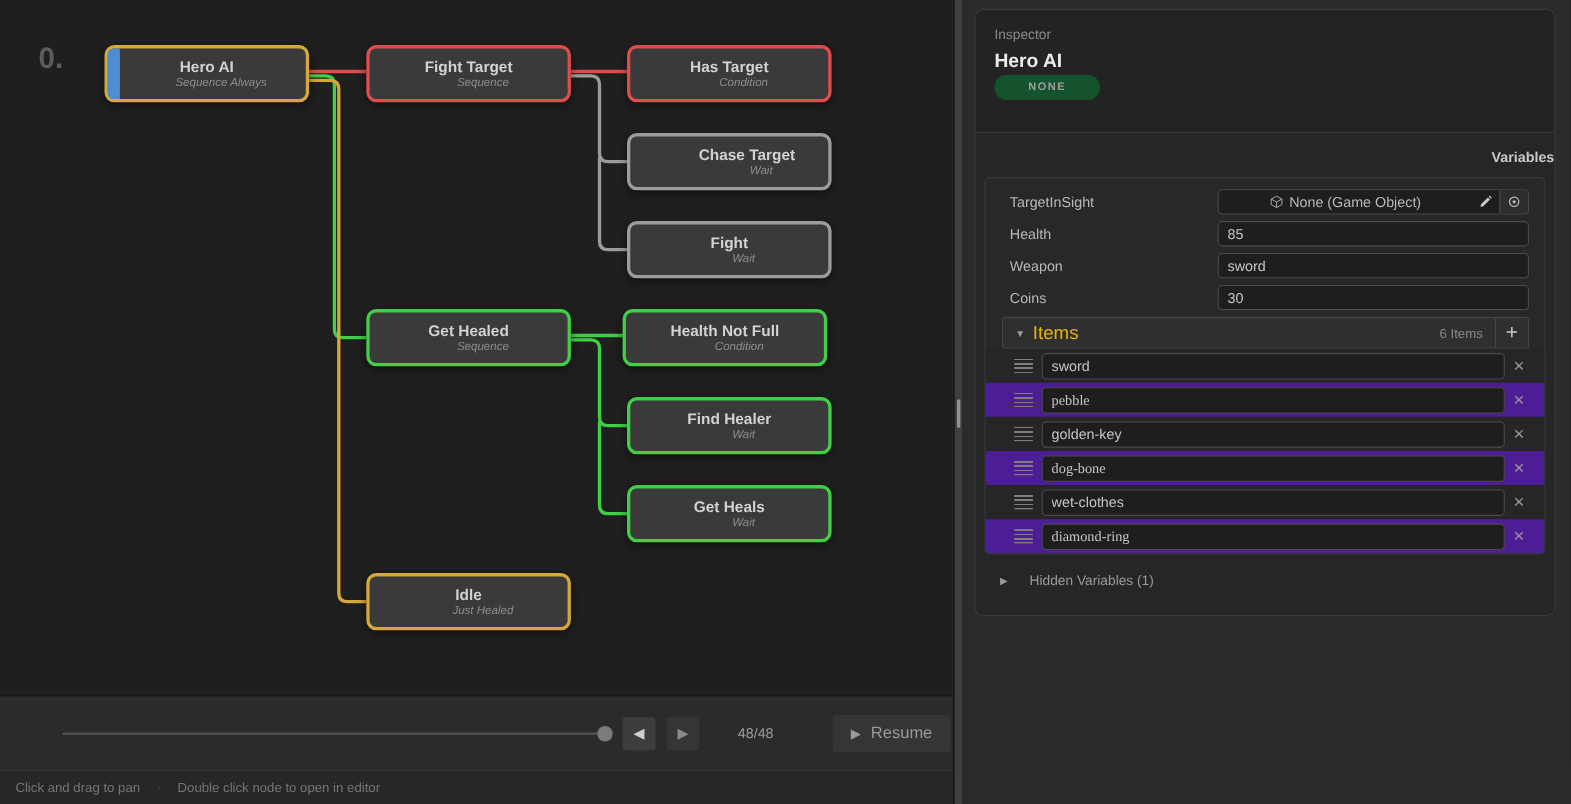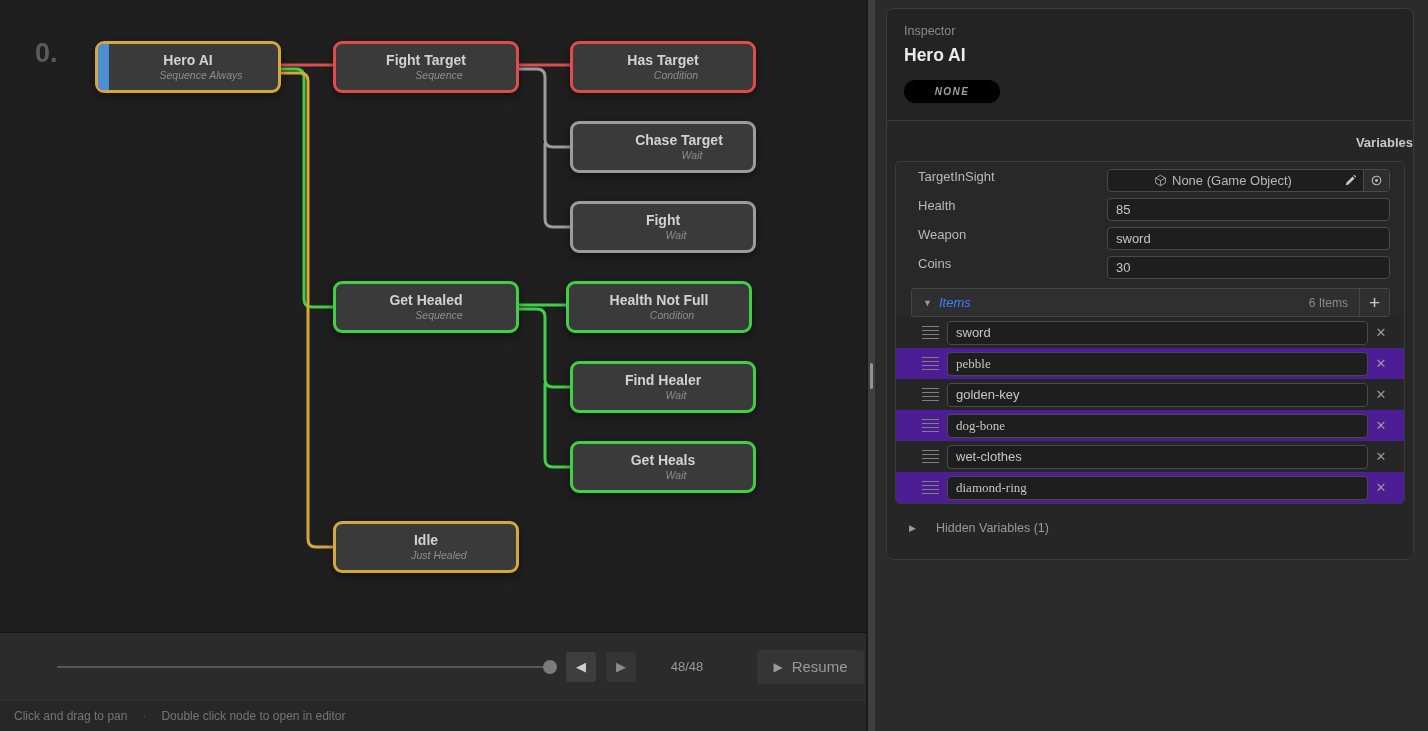--- a/index.html
+++ b/index.html
@@ -46,44 +46,44 @@
   .splitter { position: relative; width: 9px; height: 731px; background: #3f3f3f; border-left: 2px solid #191919; flex: 0 0 auto; }
   .splitter-handle { position: absolute; left: 2px; top: 363px; width: 3px; height: 26px; border-radius: 2px; background: #939393; }
 
   
   .inspector-pane { position: relative; flex: 1; height: 731px; background: #2b2b2b; }
   .inspector-card { position: absolute; left: 11px; top: 8px; width: 528px; height: 552px; background: #232323;
                     border: 1px solid #3a3a3a; border-radius: 8px; overflow: hidden; }
   .card-header { height: 111px; padding: 15px 16px 0 17px; }
   .panel-label { font-size: 12.5px; color: #8a8a8a; }
   .node-title-h { margin-top: 7px; font-size: 17.5px; font-weight: bold; color: #ebebeb; }
-  .none-badge { margin-top: 14px; width: 96px; height: 23px; border: none; border-radius: 12px; background: #000000;
-                color: #9f9f9f; font-size: 10px; font-weight: 700; letter-spacing: 1.4px; font-family: inherit; cursor: pointer; font-style: italic; }
+  .none-badge { margin-top: 2px; width: 96px; height: 23px; border: none; border-radius: 12px; background: #14532d;
+                color: #9f9f9f; font-size: 10px; font-weight: 700; letter-spacing: 1.4px; font-family: inherit; cursor: pointer; }
   .card-body { background: #262626; border-top: 1px solid #3a3a3a; height: 440px; }
   .vars-title { margin: 14px 0 11px 17px; font-size: 13px; font-weight: 700; color: #c9c9c9; text-align: right; }
   .vars-box { margin-left: 8px; width: 510px; background: #282828; border: 1px solid #3a3a3a; border-radius: 5px;
               padding-top: 7px; overflow: hidden; }
-  .var-row { display: flex; align-items: flex-start; height: 29px; padding: 0 14px 0 22px; }
+  .var-row { display: flex; align-items: center; height: 29px; padding: 0 14px 0 22px; }
   .var-label { width: 189px; font-size: 13px; color: #b8b8b8; flex: 0 0 auto; }
   .field-input { flex: 1; min-width: 0; height: 23px; background: #1e1e1e; border: 1px solid #4a4a4a; border-radius: 4px;
                  color: #c6c6c6; font-size: 13px; font-family: inherit; padding: 0 8px; outline: none; }
   .object-field { flex: 1; height: 23px; display: flex; align-items: center; background: #1e1e1e;
                   border: 1px solid #4a4a4a; border-radius: 4px; overflow: hidden; padding-left: 40px; }
   .object-field .cube { margin: 0 5px 0 6px; flex: 0 0 auto; display: flex; }
   .object-value { flex: 1; font-size: 13px; color: #b9b9b9; white-space: nowrap; overflow: hidden; }
   .pencil-btn { width: 26px; height: 100%; border: none; background: transparent; display: flex; align-items: center;
                 justify-content: center; cursor: pointer; }
   .picker-btn { width: 26px; height: 100%; border: none; border-left: 1px solid #4a4a4a; background: #2e2e2e;
                 display: flex; align-items: center; justify-content: center; cursor: pointer; }
 
   .items-header { display: flex; align-items: center; height: 29px; margin: 3px 14px 0 15px; background: #2f2f2f;
                   border: 1px solid #454545; border-radius: 3px; overflow: hidden; }
   .fold-glyph { font-size: 9px; color: #9a9a9a; }
   .items-header .fold-glyph { margin: 0 7px 0 11px; cursor: pointer; }
-  .items-label { font-size: 13px; color: #3b82f6; flex: 1; font-style: italic; }
+  .items-label { font-size: 17px; color: #eab308; flex: 1; }
   .items-count { font-size: 12px; color: #8a8a8a; margin-right: 11px; }
   .items-add { width: 30px; height: 100%; border: none; border-left: 1px solid #454545; background: #2f2f2f;
                color: #c9c9c9; font-size: 19px; font-weight: 300; font-family: inherit; line-height: 1; cursor: pointer; }
   .item-row { display: flex; align-items: center; height: 31px; padding: 0 10px 0 26px; background: #262626; }
   .item-row.alt { background: #4c1d95; font-family: Liberation Serif, serif; }
   .item-handle { width: 17px; height: 13px; margin-right: 8px; flex: 0 0 auto; cursor: grab;
                  background: repeating-linear-gradient(to bottom, #7f7f7f 0 1.5px, transparent 1.5px 4px); }
   .item-input { height: 24px; }
   .item-remove { width: 26px; height: 24px; border: none; background: transparent; color: #9a9a9a; font-size: 13px;
                  font-family: inherit; cursor: pointer; }

